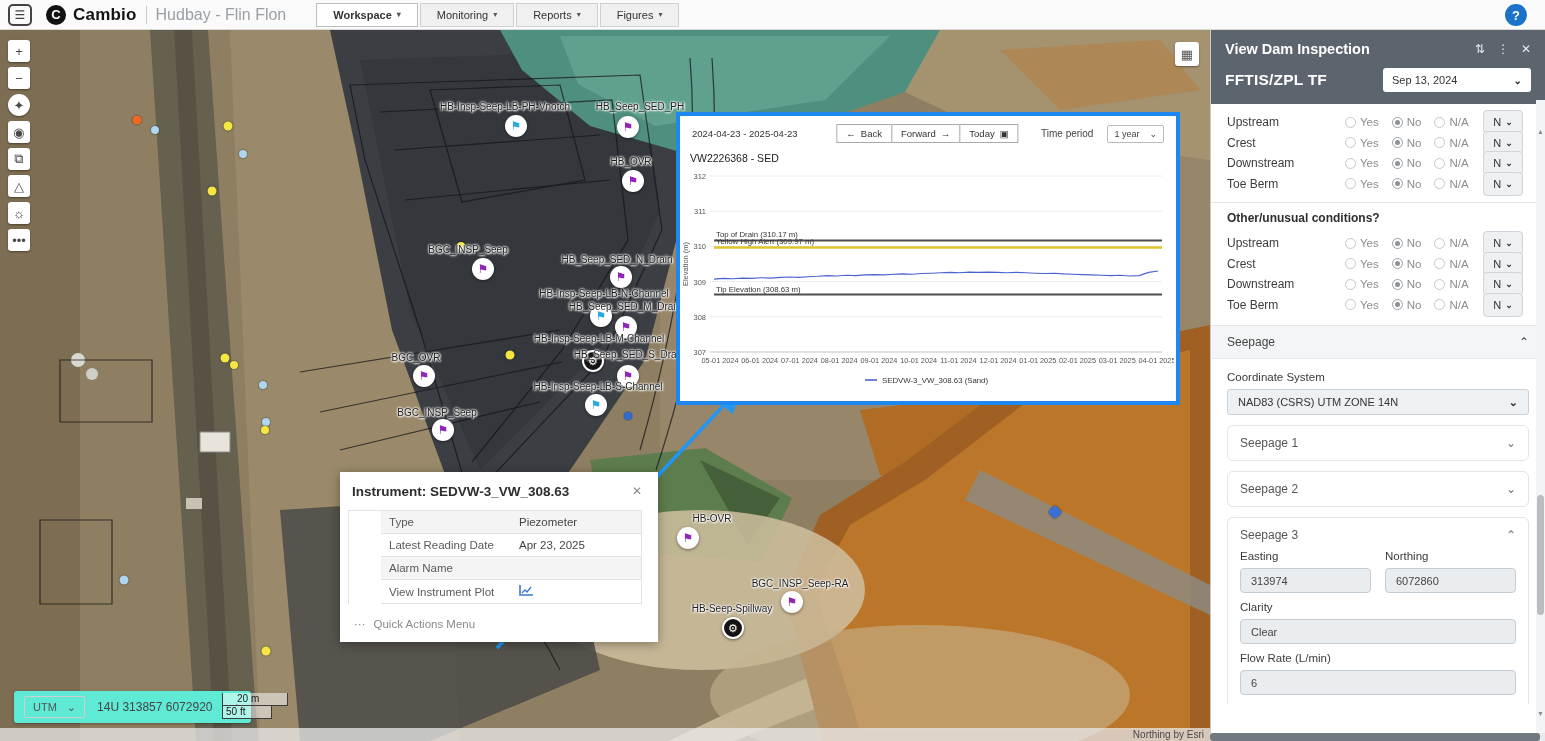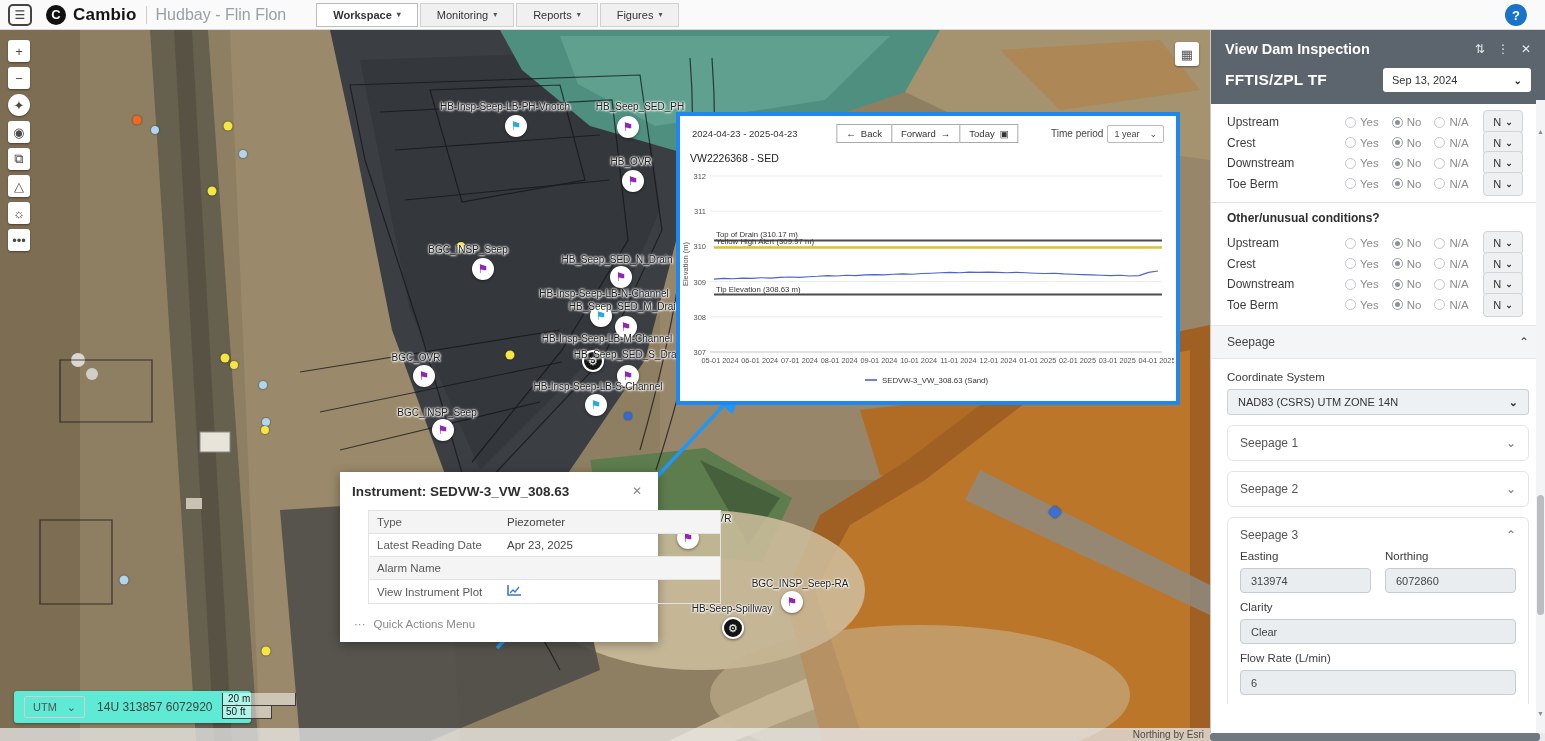--- a/index.html
+++ b/index.html
@@ -30,44 +30,44 @@
   .map-ctrls { position:absolute; left:8px; top:10px; display:flex; flex-direction:column; gap:5px; z-index:10;}
   .mc-btn { width:22px; height:22px; background:#fff; border-radius:3px; box-shadow:0 1px 2px rgba(0,0,0,.4); display:flex; align-items:center; justify-content:center; font-size:13px; color:#4a4a4a; cursor:pointer; }
   .mc-btn.round { border-radius:50%; background:#fff; }
   .grid-btn { position:absolute; left:1175px; top:12px; width:24px; height:24px; background:#fff; border-radius:3px; box-shadow:0 1px 2px rgba(0,0,0,.4); display:flex; align-items:center; justify-content:center; font-size:13px; color:#555; z-index:10; cursor:pointer;}
 
   .coord-widget { position:absolute; left:14px; bottom:18px; height:32px; background:#5eead4; border-radius:3px; box-shadow:0 1px 3px rgba(0,0,0,.35); display:flex; align-items:center; padding:0 10px; gap:12px; z-index:12;}
   .coord-select { border:1px solid #cfcfcf; border-radius:2px; height:22px; padding:0 8px; font-size:11px; color:#555; display:flex; align-items:center; gap:10px; cursor:pointer;}
   .coord-text { font-size:12px; color:#444; }
   .coord-collapse { font-size:10px; color:#666; cursor:pointer; margin-left:8px;}
   .scalebar { position:absolute; left:222px; bottom:22px; z-index:12; font-size:10px; color:#1a1a1a;}
-  .scale-m { width:74px; border:1px solid #3c3c3c; border-top:none; background:rgba(255,255,255,.5); padding:0 5px; height:13px; line-height:12px;}
+  .scale-m { width:66px; border:1px solid #3c3c3c; border-top:none; background:rgba(255,255,255,.5); padding:0 14px; height:13px; line-height:12px;}
   .scale-ft { width:50px; border:1px solid #3c3c3c; border-top:none; background:rgba(255,255,255,.5); padding:0 3px; height:13px; line-height:12px;}
   .attribution { position:absolute; right:0; bottom:0; left:0; height:13px; background:rgba(235,235,235,.75); z-index:11; font-size:10px; color:#4a4a4a; text-align:right; padding-right:6px; line-height:13px;}
 
   
   .popup { position:absolute; left:340px; top:472px; width:318px; background:#fff; box-shadow:0 2px 10px rgba(0,0,0,.35); z-index:20; padding-bottom:10px;}
   .popup-hd { display:flex; justify-content:space-between; align-items:center; padding:10px 12px 8px 12px; }
   .popup-title { font-size:13.5px; font-weight:bold; color:#2e2e2e; }
   .popup-close { color:#888; font-size:12px; cursor:pointer; padding:2px 4px;}
-  .popup-table { margin:2px 12px 6px 28px; border:1px solid #e3e3e3; border-bottom:none; width:353px; border-collapse:collapse; }
+  .popup-table { margin:2px 12px 6px 8px; border:1px solid #e3e3e3; border-bottom:none; width:294px; border-collapse:collapse;padding-left:32px; }
   .popup-table .prow { display:flex; border-bottom:1px solid #e3e3e3; min-height:23px; align-items:center; font-size:11.5px;}
   .popup-table .prow:nth-child(odd){ background:#f4f4f4; }
   .pcell-l { width:130px; color:#5a5a5a; padding:4px 8px; }
   .pcell-r { flex:1; color:#444; padding:4px 8px; }
   .plot-icon { display:inline-block; cursor:pointer; }
   .quick-actions { font-size:11.5px; color:#8a8a8a; padding:8px 14px 2px 14px; display:flex; gap:8px; align-items:center; cursor:pointer;}
 
   
   .chart-overlay { position:absolute; left:676px; top:112px; width:504px; height:293px; background:#fff; border:4px solid #1e88f0; z-index:15; }
   .co-head { display:flex; align-items:center; padding:7px 12px 2px 12px; position:relative; height:30px;}
   .co-date { font-size:9.5px; color:#333; }
   .co-btns { position:absolute; left:50%; transform:translateX(-50%); display:flex; }
   .co-btn { font-size:9.5px; color:#333; background:#fff; border:1px solid #aaa; padding:3px 9px; display:flex; gap:5px; align-items:center; cursor:pointer; margin-left:-1px;}
-  .co-right { position:absolute; right:12px; display:flex; align-items:center; gap:4px;}
+  .co-right { position:absolute; right:12px; display:flex; align-items:center; gap:14px;}
   .co-tp-label { font-size:10px; color:#444; }
   .co-tp-select { border:1px solid #bbb; border-radius:2px; font-size:9px; color:#444; padding:3px 6px; display:flex; gap:10px; align-items:center; cursor:pointer; background:#fff;}
   .co-title { font-size:10.5px; color:#222; padding:6px 0 0 10px; }
 
   
   .panel { position:absolute; left:1210px; top:30px; width:335px; height:711px; background:#fff; z-index:40; border-left:1px solid #c9c9c9; }
   .panel-hd { background:#5c656d; color:#fff; padding:11px 14px 9px 14px; display:flex; justify-content:space-between; align-items:center;}
   .panel-hd-title { font-size:14.5px; font-weight:bold; }
   .panel-hd-icons { display:flex; gap:12px; font-size:12px; color:#e8eaec;}
   .panel-hd-icons span{ cursor:pointer; }
@@ -237,21 +237,21 @@
         <span style="color: rgb(41, 169, 224);">⚑</span>
       </div>
       <div class="map-label" style="left: 604px; top: 263px;">HB-Insp-Seep-LB-N-Channel</div>
       <div class="flag-marker" style="left: 626px; top: 297px;">
         <span style="color: rgb(145, 37, 181);">⚑</span>
       </div>
       <div class="map-label" style="left: 625px; top: 276px;">HB_Seep_SED_M_Drain</div>
       <div class="flag-marker" style="left: 628px; top: 346px;">
         <span style="color: rgb(145, 37, 181);">⚑</span>
       </div>
-      <div class="map-label" style="left: 599px; top: 308px; margin-left: 8px;">HB-Insp-Seep-LB-M-Channel</div>
+      <div class="map-label" style="left: 599px; top: 308px;">HB-Insp-Seep-LB-M-Channel</div>
       <div class="gear-marker" style="left: 593px; top: 331px;">⚙</div>
       <div class="map-label" style="left: 629px; top: 324px;">HB_Seep_SED_S_Drain</div>
       <div class="flag-marker" style="left: 596px; top: 375px;">
         <span style="color: rgb(41, 169, 224);">⚑</span>
       </div>
       <div class="map-label" style="left: 598px; top: 356px;">HB-Insp-Seep-LB-S-Channel</div>
       <div class="flag-marker" style="left: 424px; top: 346px;">
         <span style="color: rgb(145, 37, 181);">⚑</span>
       </div>
       <div class="map-label" style="left: 416px; top: 327px;">BGC_OVR</div>

